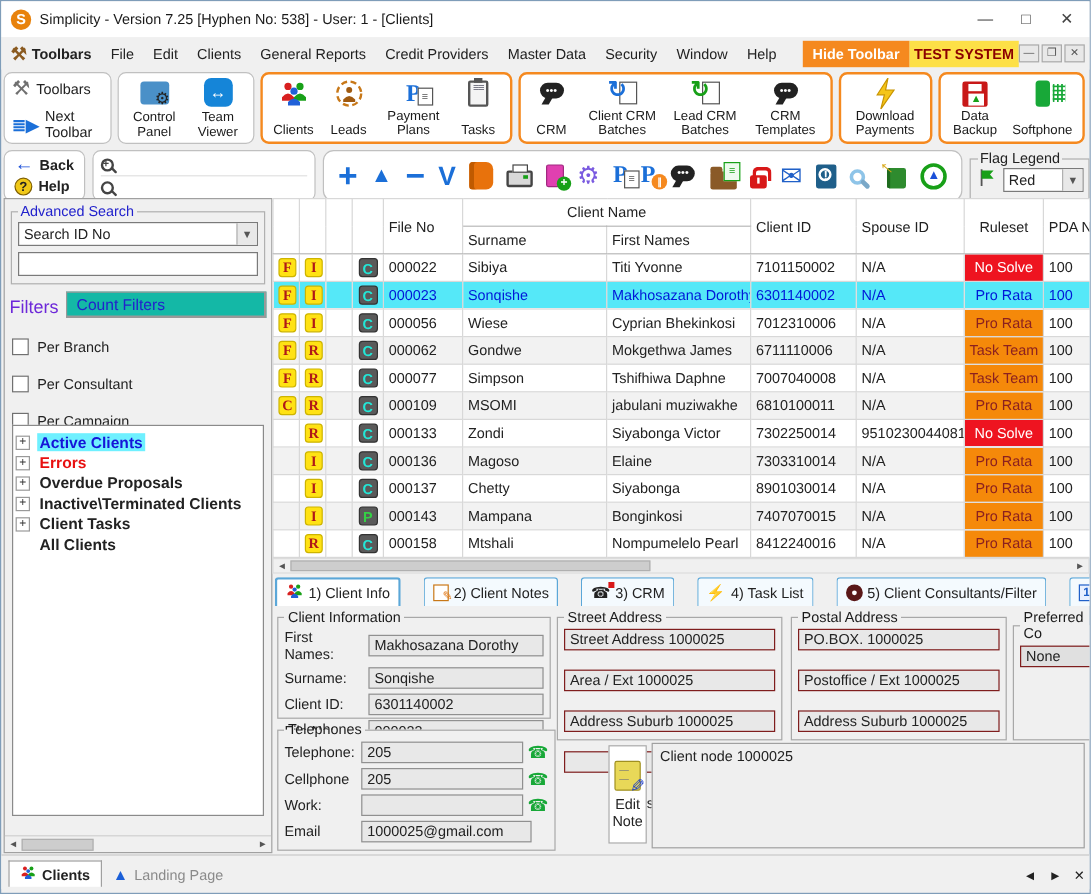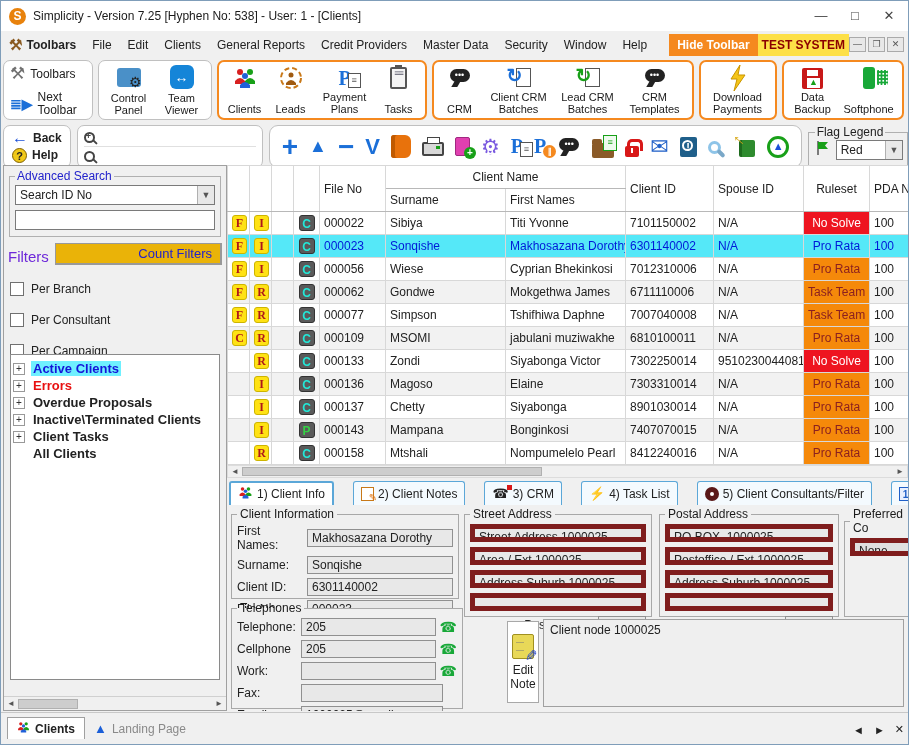--- a/index.html
+++ b/index.html
@@ -140,22 +140,22 @@
   .combo .carr { width:17px; height:100%; background:#e8e8e8; border-left:1px solid #b0b0b0; text-align:center;
                  line-height:18px; font-size:9px; color:#555; }
   
   .main { position:absolute; left:2px; top:164px; right:0; bottom:33px; display:flex; }
   .sidebar { width:224px; border:1px solid #a0a0a0; background:#f0f0f0; position:relative; overflow:hidden; }
   .advfs { border:1px solid #b0b0b0; margin:3px 5px; padding:2px 5px 6px 5px; }
   .advfs legend { color:#2222cc; padding:0 2px; }
   .adv-input { margin-top:5px; height:20px; background:#fff; border:1px solid #7a7a7a; width:100%; font-size:12px; padding:0 3px; }
   .filtrow { display:flex; align-items:flex-end; gap:6px; margin:6px 4px 2px 4px; }
   .f-link { color:#6d28d9; font-size:15px; }
-  .f-btn { flex:1; background:#eab308; border:1px solid #999; border-bottom-width:2px; border-right-width:2px;
-           color:#2222cc; font-size:13px; text-align:right; padding:2px 8px; }
+  .f-btn { flex:1; background:#14b8a6; border:1px solid #999; border-bottom-width:2px; border-right-width:2px;
+           color:#2222cc; font-size:13px; text-align:left; padding:2px 8px; }
   .chk { display:flex; align-items:center; gap:7px; margin:17px 6px; }
   .chk .box { width:14px; height:14px; background:#fff; border:1px solid #707070; }
   .treepanel { position:absolute; left:6px; right:6px; top:188px; bottom:30px; background:#fff;
                border:1px solid #8a8a8a; padding:4px 2px; overflow:hidden; }
   .titem { display:flex; align-items:center; gap:6px; font-weight:bold; font-size:13px; margin:2px 0;
            white-space:nowrap; }
   .texp { width:12px; height:12px; border:1px solid #999; background:#fff; font-size:10px; line-height:10px;
           text-align:center; color:#333; flex:0 0 12px; font-weight:normal; }
   .texp.none { visibility:hidden; }
   .titem .lbl { padding:0 2px; }
@@ -204,22 +204,22 @@
                font-size:10px; font-weight:bold; text-align:center; line-height:13px; }
   .i-contact::after { content:"1"; }
   
   .formarea { position:relative; height:206px; font-size:12px; }
   fieldset.box { position:absolute; border:1px solid #a8a8a8; padding:3px 5px; background:#f0f0f0; }
   fieldset.box legend { padding:0 3px; font-size:12px; color:#1a1a1a; }
   .frow { display:flex; align-items:center; margin-bottom:4px; gap:4px; }
   .frow .flabel { width:66px; flex:0 0 66px; }
   .fval { flex:1; height:18px; background:#e8e8e8; border:1px solid #909090; padding:0 4px; line-height:17px;
           white-space:nowrap; overflow:hidden; }
-  .stackval { height:18px; background:#e8e8e8; border:5px solid #7f1d1d; padding:0 4px; line-height:17px;
-              margin-bottom:5px; white-space:nowrap; overflow:hidden; }
+  .stackval { height:18px; background:#e8e8e8; border:1px solid #7f1d1d; padding:0 4px; line-height:17px;
+              margin-bottom:16px; white-space:nowrap; overflow:hidden; }
   .pcode { display:flex; justify-content:flex-end; align-items:center; gap:5px; margin-top:3px; }
   .pcode .fval { flex:0 0 48px; }
   .i-call { color:#18a838; font-size:14px; line-height:14px; }
   .editnote { position:absolute; border:1px solid #a8a8a8; background:#fff; display:flex; flex-direction:column;
               align-items:center; justify-content:center; gap:4px; font-size:12px; text-align:center; }
   .i-editnote { width:22px; height:25px; background:#e8d858; border:1px solid #a09020; border-radius:2px;
                 position:relative; color:#777; font-size:8px; line-height:8px; text-align:left; padding:3px 0 0 3px; }
   .i-editnote::after { content:"✎"; position:absolute; right:-5px; bottom:-2px; color:#2040c8; font-size:15px;
                        transform:scaleX(-1); }
   .notebox { position:absolute; background:#efefef; border:1px solid #a0a0a0; padding:3px 6px; overflow:hidden; }
@@ -759,24 +759,20 @@
           <div class="frow">
               <span class="flabel" style="flex-basis:60px;width:60px">Cellphone</span>
             <span class="fval">205</span>
             <span class="i-call">☎</span>
             </div>
           <div class="frow">
               <span class="flabel" style="flex-basis:60px;width:60px">Work:</span>
             <span class="fval"></span>
             <span class="i-call">☎</span>
             </div>
-          <div class="frow">
-              <span class="flabel" style="flex-basis:60px;width:60px">Fax:</span>
-            <span class="fval" style="margin-right:14px"></span>
-            </div>
           <div class="frow" style="margin-bottom:0">
               <span class="flabel" style="flex-basis:60px;width:60px">Email</span>
             <span class="fval" style="margin-right:14px">1000025@gmail.com</span>
             </div>
         </fieldset>
 
         <fieldset class="box" style="left:237px;top:2px;width:188px;height:110px">
           <legend>Street Address</legend>
           <div class="stackval">Street Address 1000025</div>
           <div class="stackval">Area / Ext 1000025</div>

